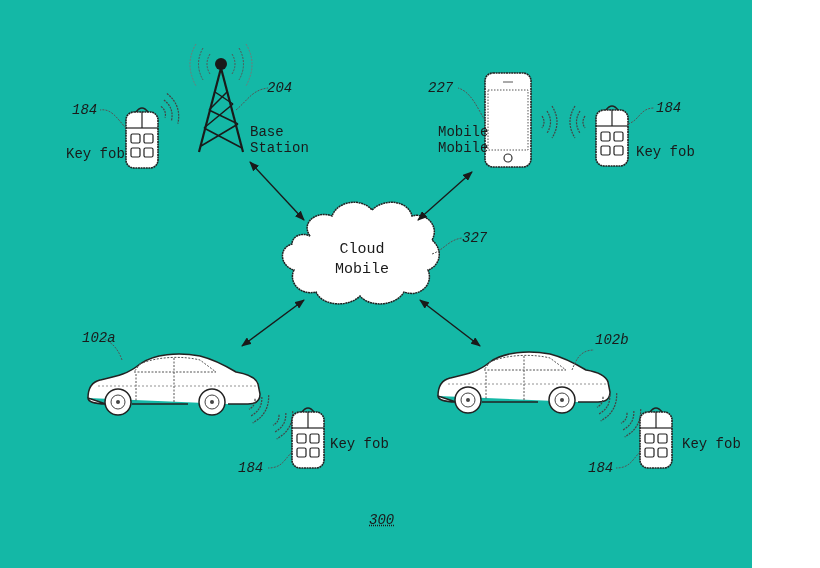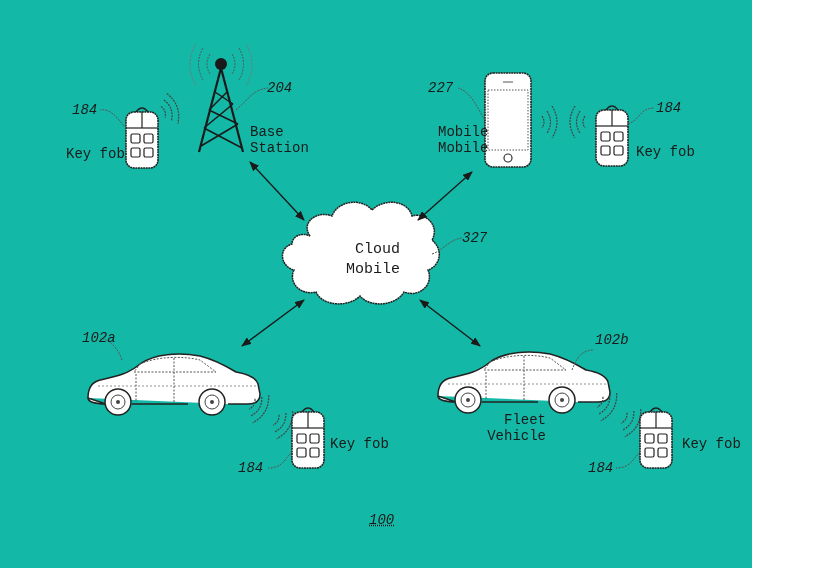--- a/index.html
+++ b/index.html
@@ -1,20 +1,20 @@
 <!DOCTYPE html>
 <html><head>
 <meta charset="utf-8">
 <style>
   html,body{margin:0;padding:0;background:#ffffff;}
   #canvas{position:relative;width:752px;height:568px;background:#14b8a6;overflow:hidden;font-family:Liberation Mono, monospace;color:#1a1a1a;}
   svg{position:absolute;left:0;top:0;}
   .lbl{position:absolute;font-size:14px;line-height:16px;color:#1a1a1a;white-space:nowrap;}
   .ref{position:absolute;font-size:14px;font-style:italic;color:#1a1a1a;white-space:nowrap;}
-  .center{text-align:right;}
+  .center{text-align:center;}
   .fig{position:absolute;font-size:14px;font-style:italic;text-decoration:underline;text-decoration-style:dotted;}
 </style>
 </head>
 <body>
 
 <div id="canvas">
 <svg width="820" height="568" viewBox="0 0 820 568">
   <defs>
     <marker id="ah" markerWidth="10" markerHeight="8" refX="9" refY="4" orient="auto-start-reverse" markerUnits="userSpaceOnUse">
       <path d="M0,0 L10,4 L0,8 Z" fill="#1a1a1a"></path>
@@ -155,22 +155,18 @@
   <div>Mobile</div>
 </div>
 <span class="ref" style="left:462px;top:230px;">327</span>
 
 <span class="ref" style="left:82px;top:330px;">102a</span>
 
 <span class="lbl" style="left:330px;top:436px;">Key fob</span>
 <span class="ref" style="left:238px;top:460px;">184</span>
 
 <span class="ref" style="left:595px;top:332px;">102b</span>
-<div class="lbl center" style="left:486px;top:412px;width:60px;">
-  <div>Fleet</div>
-  <div>Vehicle</div>
-</div>
 
 <span class="lbl" style="left:682px;top:436px;">Key fob</span>
 <span class="ref" style="left:588px;top:460px;">184</span>
 
-<span class="fig" style="left:369px;top:512px;">100</span>
+<span class="fig" style="left:369px;top:512px;">300</span>
 </div>
 
 </body></html>

